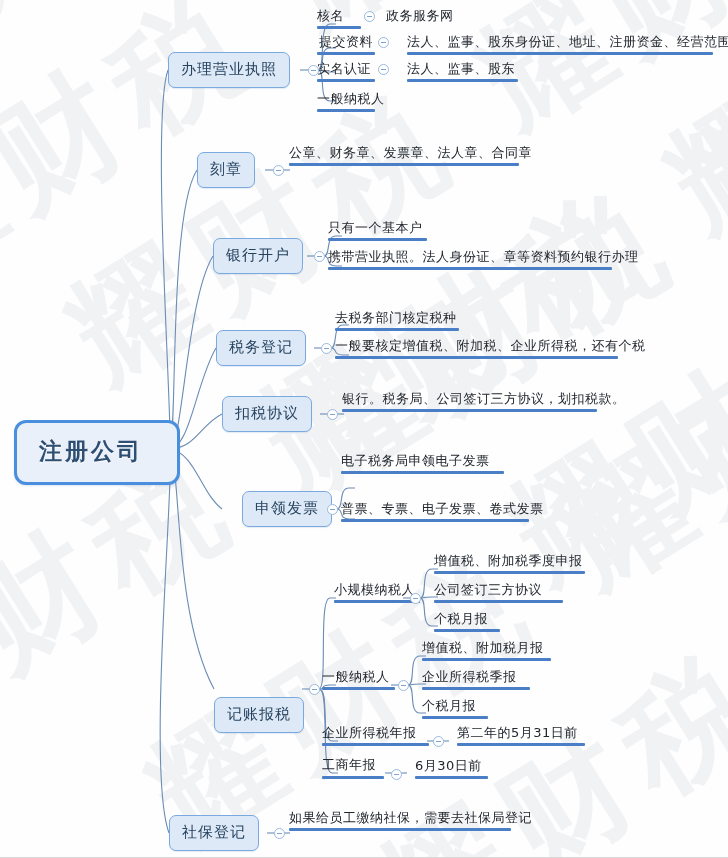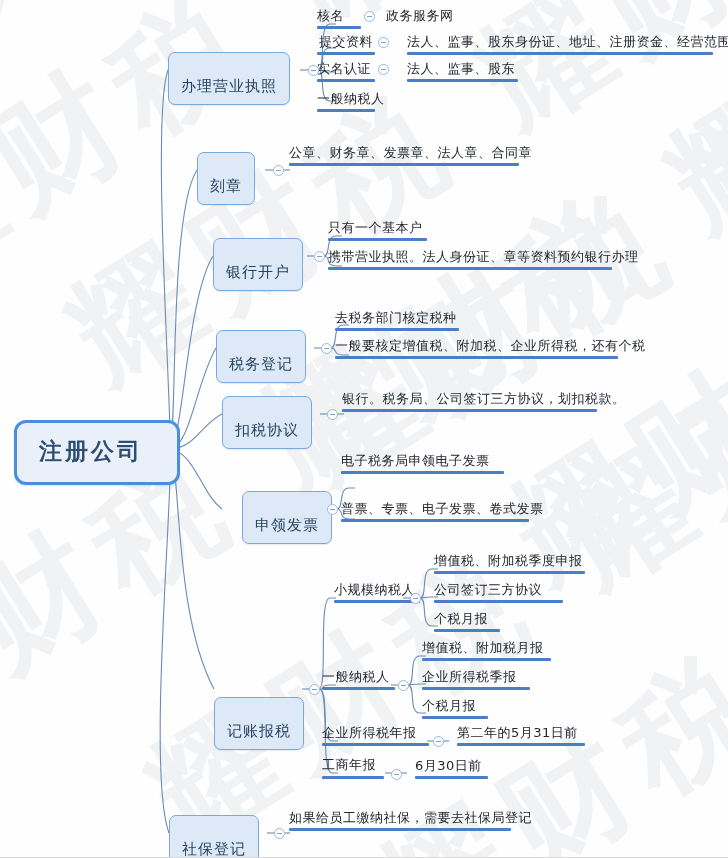--- a/index.html
+++ b/index.html
@@ -58,21 +58,21 @@
     text-shadow: 0 1px 0 #ffffff;
     box-shadow: 0 1px 2px rgba(80,120,170,.18);
   }
   .lvl1-node {
     background: #dee9f8;
     border: 1.5px solid #7aa9e0;
     border-radius: 7px;
     color: #27445f;
     font-size: 15px;
     letter-spacing: 1px;
-    padding: 24px 12px 8px 12px;
+    padding: 7px 12px 8px 12px;
     box-shadow: 0 1px 1px rgba(110,150,200,.18);
   }
   .txt-node {
     color: #22272e;
     font-size: 13px;
     letter-spacing: .5px;
     padding: 0 3px 3px 3px;
     line-height: 17px;
   }
   .txt-node .ul {

